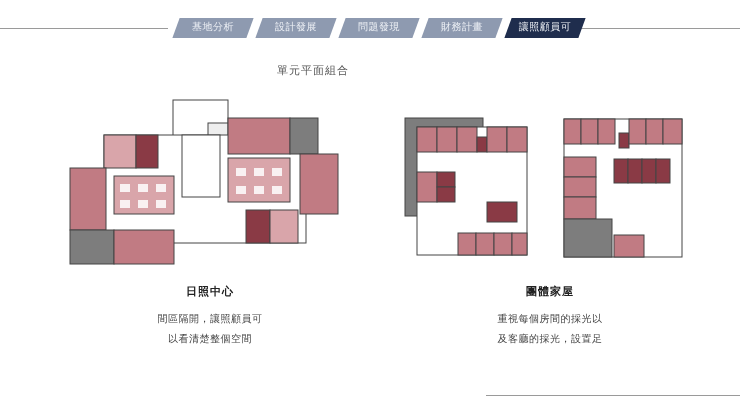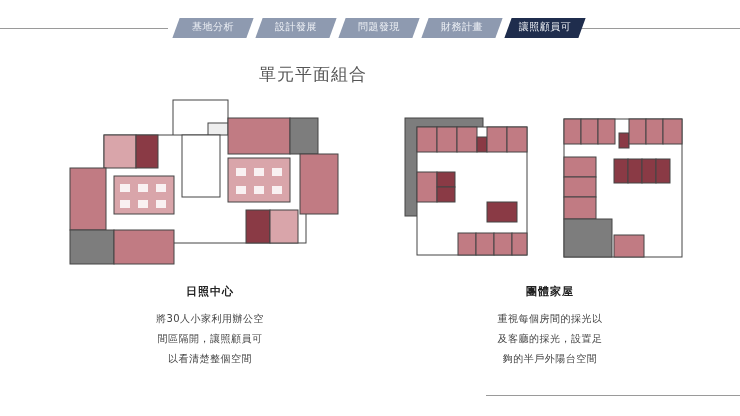--- a/index.html
+++ b/index.html
@@ -6,21 +6,21 @@
   html, body { width:740px; height:416px; background:#ffffff; overflow:hidden; }
   body { position:relative; font-family:"DejaVu Sans", sans-serif; color:#333; }
 
   .hr { position:absolute; height:1px; background:#9a9a9a; }
   .nav { position:absolute; top:18px; left:176px; height:18px; display:flex; }
   .tab { position:relative; width:74px; height:20px; margin-right:9px; cursor:pointer; }
   .tab::before { content:""; position:absolute; inset:0; background:#8e9ab0; transform:skewX(-20deg); }
   .tab.active::before { background:#1f2d4d; }
   .tab span { position:relative; display:block; text-align:center; line-height:18px; font-size:10px; color:#eef1f6; letter-spacing:0.5px; }
 
-  .title { position:absolute; top:63px; left:0; width:626px; text-align:center; font-size:17px; color:#555; letter-spacing:1px; }
+  .title { position:absolute; top:63px; left:0; width:626px; text-align:center; font-size:11px; color:#555; letter-spacing:1px; }
 
   .plan { position:absolute; }
   .plan svg { display:block; }
 
   .caption { position:absolute; text-align:center; }
   .caption h3 { font-size:11px; font-weight:bold; color:#222; margin-bottom:10px; letter-spacing:1px; }
   .caption p { font-size:10px; color:#444; line-height:20px; letter-spacing:0.5px; }
 </style>
 </head>
 <body>
@@ -142,25 +142,23 @@
     <rect x="66" y="42" width="14" height="24" fill="#8a3a45"></rect>
     <rect x="80" y="42" width="14" height="24" fill="#8a3a45"></rect>
     <rect x="94" y="42" width="14" height="24" fill="#8a3a45"></rect>
     <rect x="52" y="118" width="30" height="22" fill="#c17b83"></rect>
   </g>
 </svg>
 </div>
 
 <div class="caption" style="left:120px;top:284px;width:180px;">
   <h3>日照中心</h3>
-  <p>將30人小家利用辦公空</p>
   <p>間區隔開，讓照顧員可</p>
   <p>以看清楚整個空間</p>
 </div>
 
 <div class="caption" style="left:460px;top:284px;width:180px;">
   <h3>團體家屋</h3>
   <p>重視每個房間的採光以</p>
   <p>及客廳的採光，設置足</p>
-  <p>夠的半戶外陽台空間</p>
 </div>
 
 <div class="hr" style="top:395px;left:486px;width:254px;"></div>
 
 </body></html>

